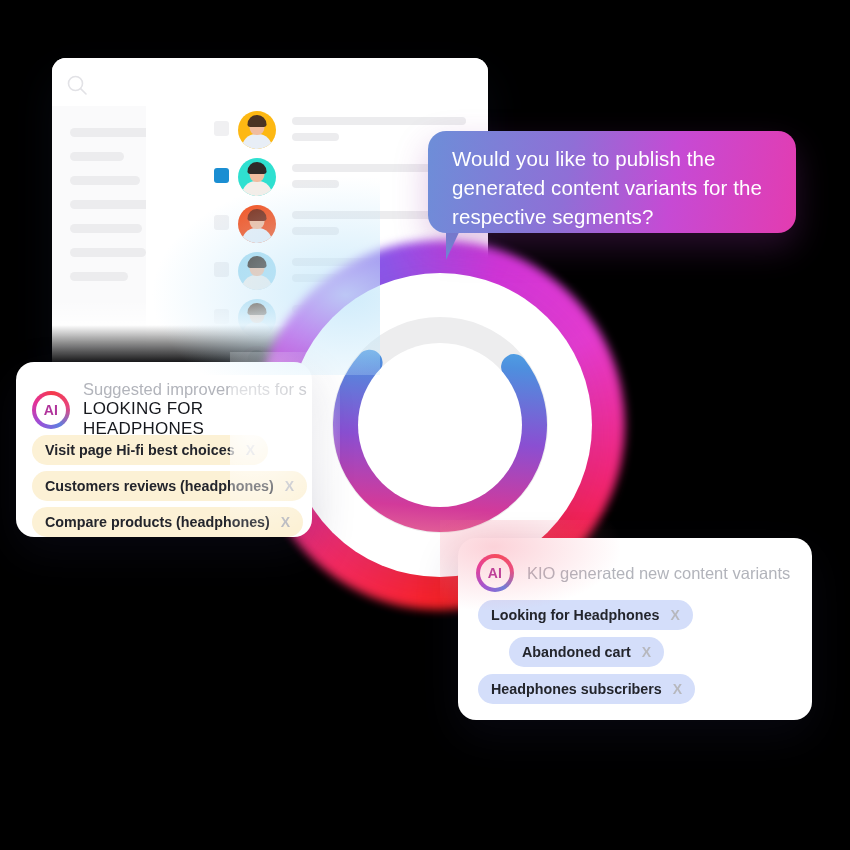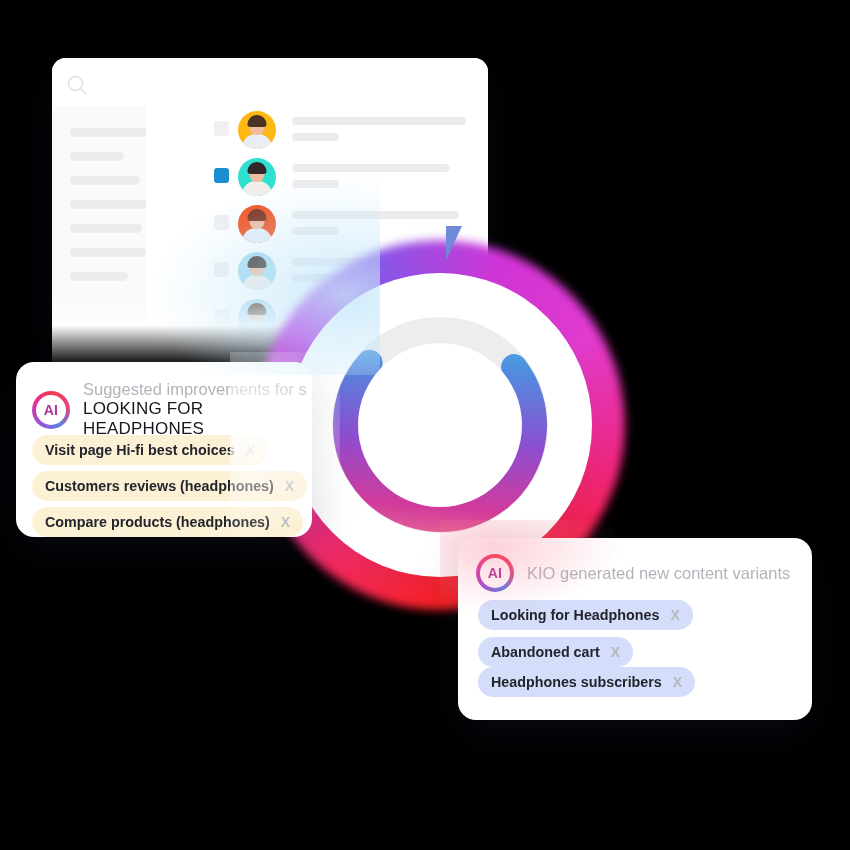--- a/index.html
+++ b/index.html
@@ -183,20 +183,23 @@
         <stop offset="58%" stop-color="#8A4FD2"></stop>
         <stop offset="85%" stop-color="#D23A9A"></stop>
         <stop offset="100%" stop-color="#E86E95"></stop>
       </linearGradient>
     </defs>
     <circle cx="108" cy="108" r="94" fill="none" stroke="url(#arcg)" stroke-width="26" stroke-linecap="round" stroke-dasharray="425 166" transform="rotate(-38 108 108)"></circle>
   </svg>
   <div class="hole"></div>
 
   <div class="bubble-tail"></div>
+  <div class="bubble">
+    <div class="bubble-txt">Would you like to publish the generated content variants for the respective segments?</div>
+  </div>
 
   <div class="card" id="cardL">
     <div class="card-hd" style="position:absolute;left:16px;top:18px;">
       <div class="ai">
         <i></i>
           <b>AI</b>
       </div>
       <div>
         <div class="hd-sub">Suggested improvements for s</div>
         <div class="hd-title">LOOKING FOR HEADPHONES</div>
@@ -224,21 +227,21 @@
         <i></i>
           <b>AI</b>
       </div>
       <div class="hd-sub">KIO generated new content variants</div>
     </div>
     <div id="tagsR" style="position:absolute;left:20px;top:62px;">
         <div style="margin-bottom: 7px;"><span class="tag">
             <span>Looking for Headphones</span>
             <span class="x">X</span>
           </span></div>
-        <div style=""><span class="tag">
+        <div style="margin-bottom: 7px; text-align: center;"><span class="tag">
             <span>Abandoned cart</span>
             <span class="x">X</span>
           </span></div>
         <div style="margin-bottom: 7px;"><span class="tag">
             <span>Headphones subscribers</span>
             <span class="x">X</span>
           </span></div>
       </div>
   </div>
 

